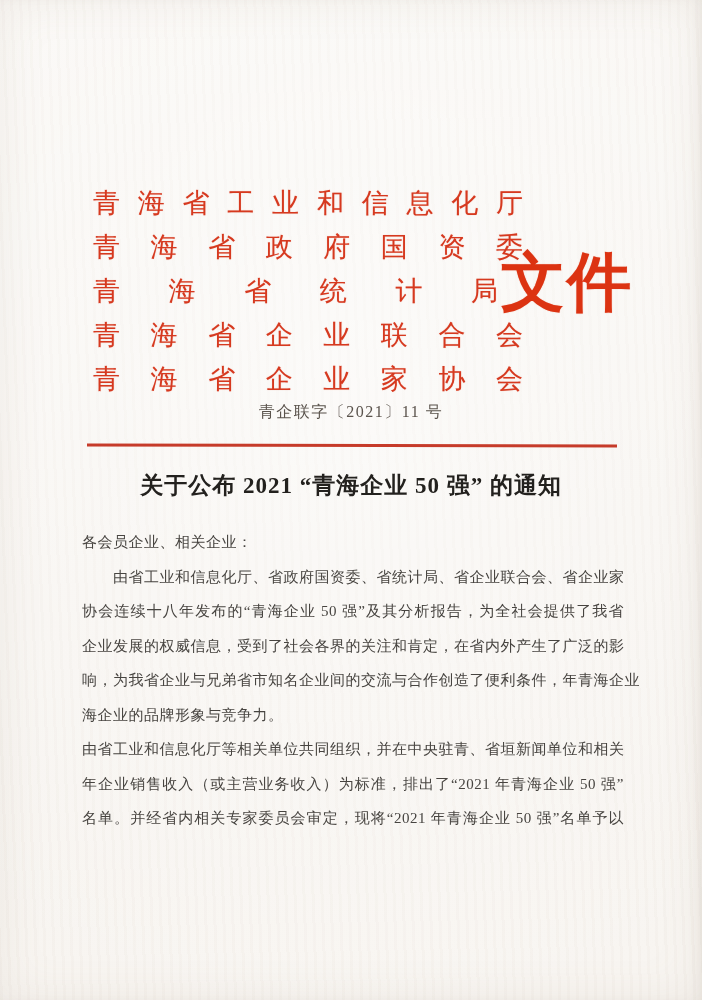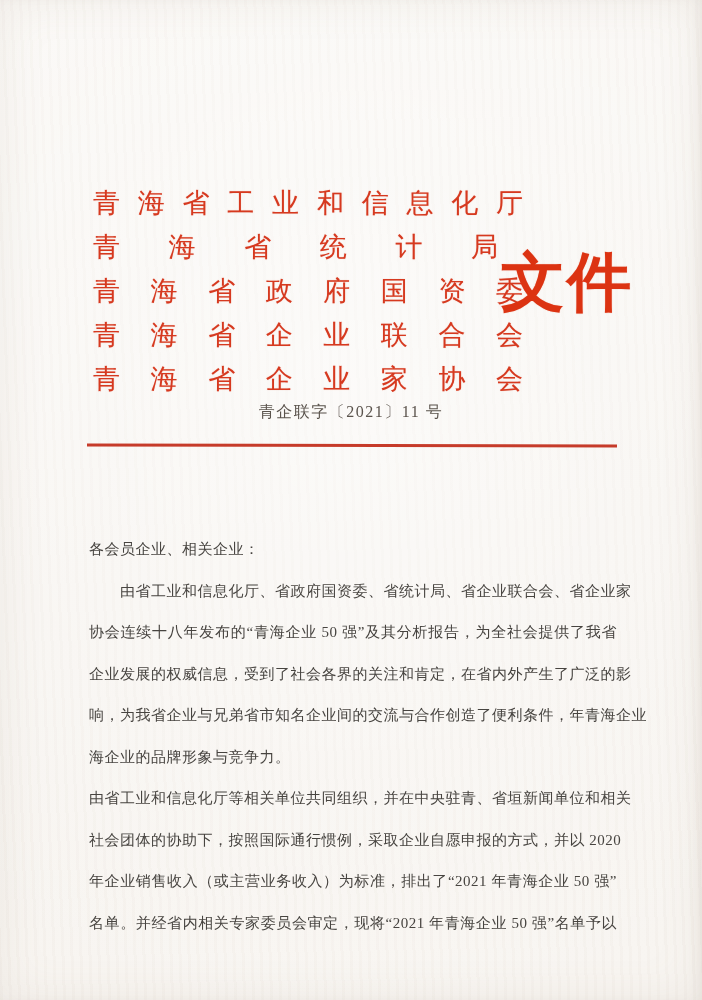--- a/index.html
+++ b/index.html
@@ -68,57 +68,57 @@
     letter-spacing: 1px;
   }
 
   
   .body-text {
     position: absolute; top: 525px; left: 82px; width: 542px;
     font-size: 15px; color: #474440;
     letter-spacing: 0.5px;
   }
   .bline {
-    margin: 7px;
+    margin: 0;
     height: 34.5px; line-height: 34.5px;
     text-align: justify; text-align-last: justify;
     text-justify: inter-character;
     white-space: nowrap;
   }
   .bline.plain { text-align: left; text-align-last: left; }
   .bline.indent { padding-left: 31px; }
 </style>
 </head>
 <body>
 
 <div class="page">
 
   <div class="letterhead">
     <div class="agency-line">青海省工业和信息化厅</div>
+    <div class="agency-line">青海省政府国资委</div>
     <div class="agency-line narrow">青海省统计局</div>
-    <div class="agency-line">青海省政府国资委</div>
     <div class="agency-line">青海省企业联合会</div>
     <div class="agency-line">青海省企业家协会</div>
   </div>
 
   <div class="doc-type">文件</div>
 
   <div class="doc-number">青企联字〔2021〕11 号</div>
 
   <div class="red-rule"></div>
 
+  <h1 class="title">关于公布 2021 “青海企业 50 强” 的通知</h1>
 
   <div class="body-text">
     <p class="bline plain">各会员企业、相关企业：</p>
 
     <p class="bline indent">由省工业和信息化厅、省政府国资委、省统计局、省企业联合会、省企业家</p>
     <p class="bline">协会连续十八年发布的“青海企业 50 强”及其分析报告，为全社会提供了我省</p>
     <p class="bline">企业发展的权威信息，受到了社会各界的关注和肯定，在省内外产生了广泛的影</p>
     <p class="bline">响，为我省企业与兄弟省市知名企业间的交流与合作创造了便利条件，年青海企业</p>
     <p class="bline plain">海企业的品牌形象与竞争力。</p>
 
     <p class="bline">由省工业和信息化厅等相关单位共同组织，并在中央驻青、省垣新闻单位和相关</p>
-    <p class="bline">社会团体的协助下，按照国际通行惯例，采取企业自愿申报的方式，并以 2020</p>
     <p class="bline">年企业销售收入（或主营业务收入）为标准，排出了“2021 年青海企业 50 强”</p>
     <p class="bline">名单。并经省内相关专家委员会审定，现将“2021 年青海企业 50 强”名单予以</p>
   </div>
 
 </div>
 
 </body></html>

